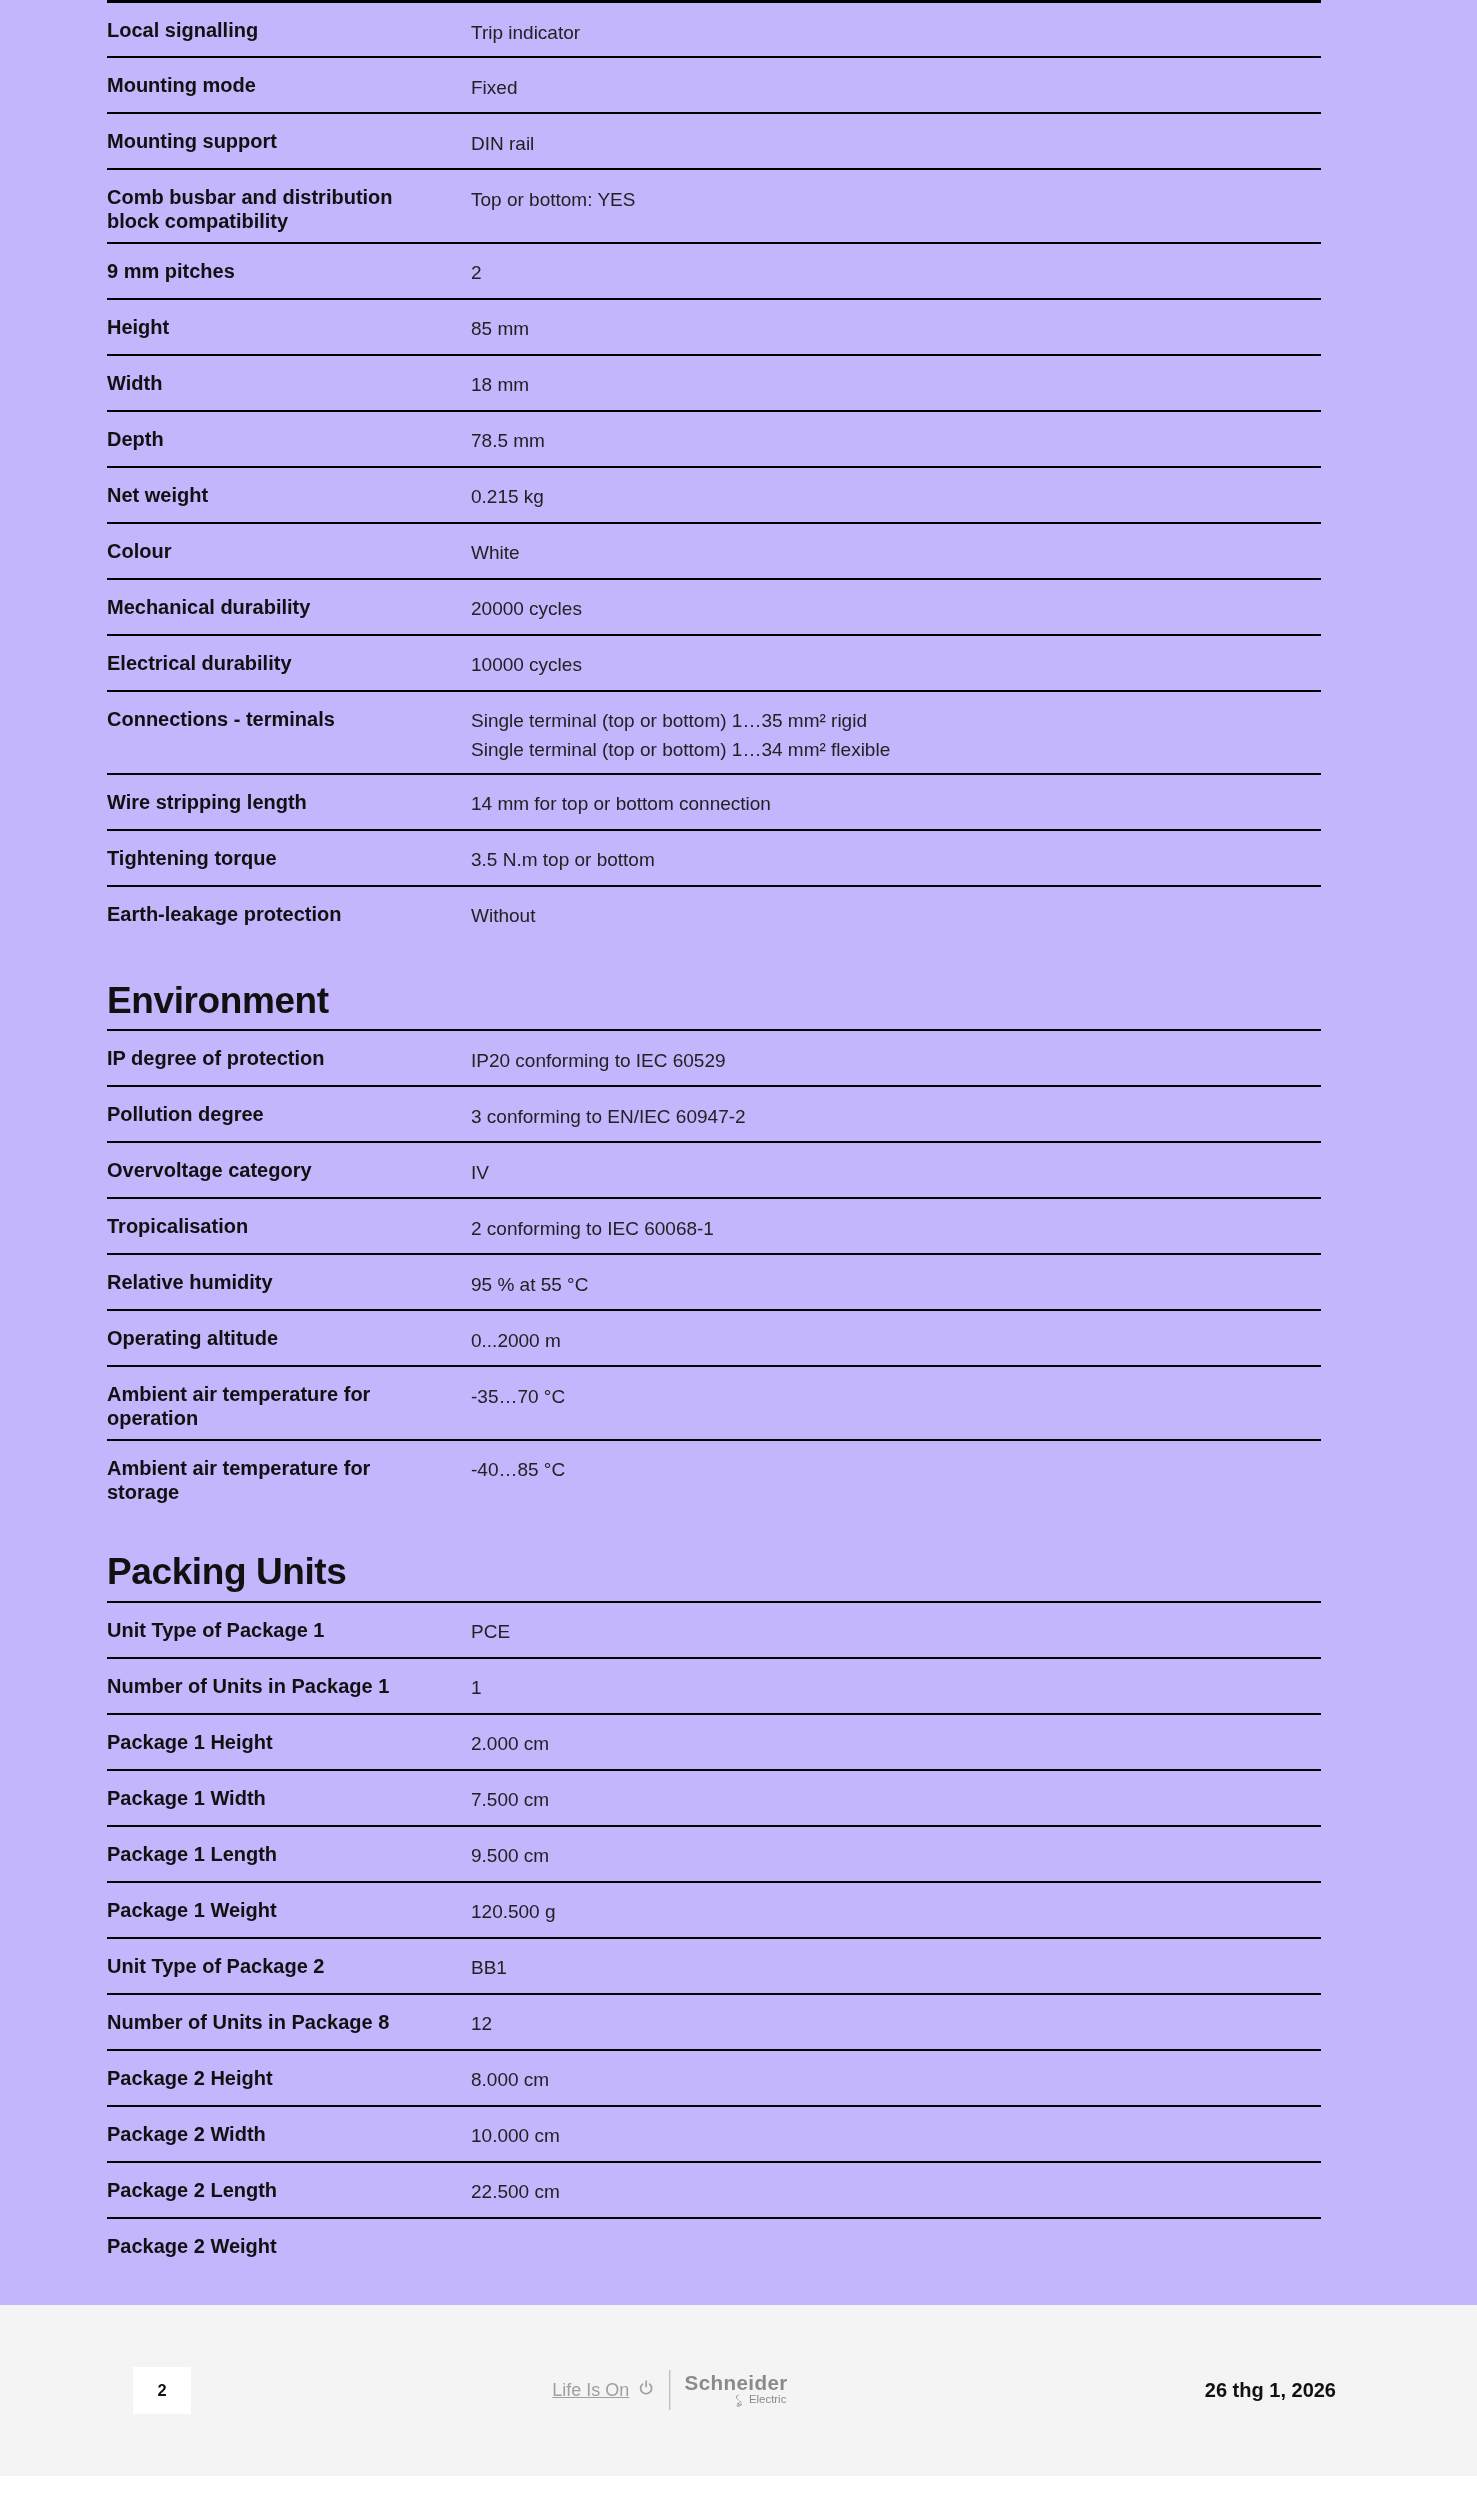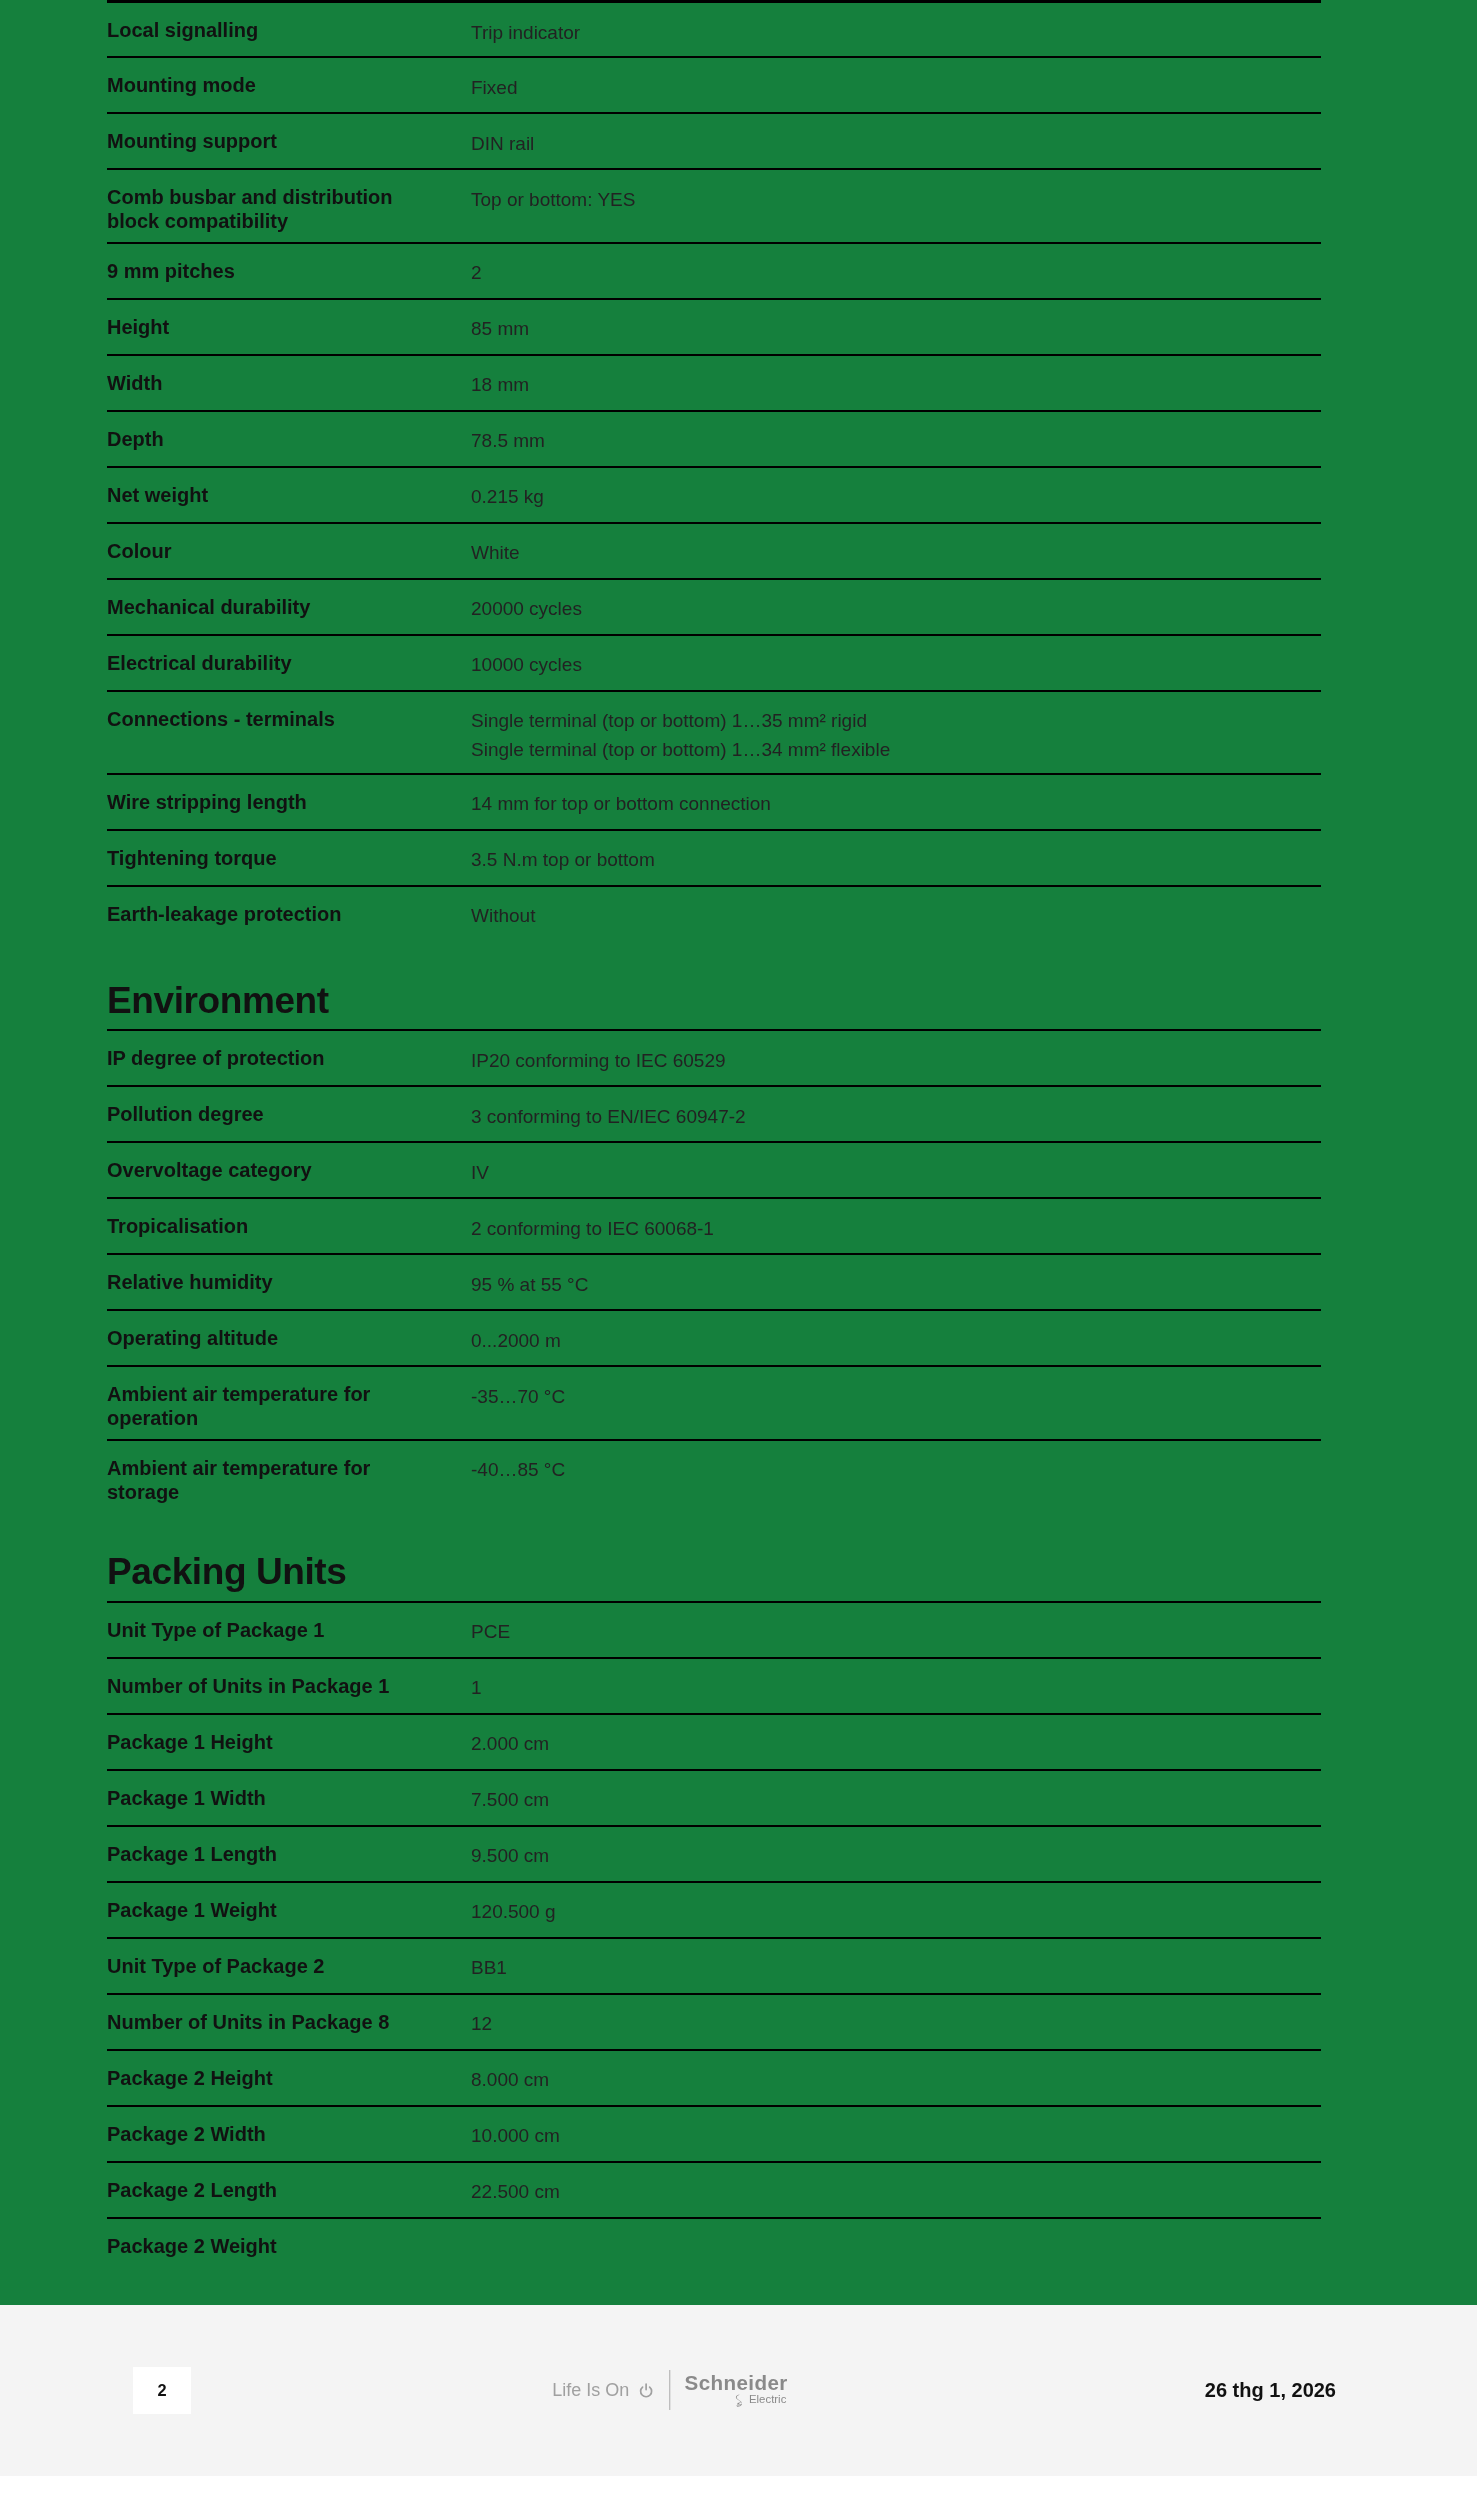--- a/index.html
+++ b/index.html
@@ -1,20 +1,20 @@
 <!DOCTYPE html>
 <html style="font-size:11.4px"><head>
 <meta charset="utf-8">
 <style>
   html,body { margin:0; padding:0; background:#ffffff; }
   .doc {
     position: relative;
     width: 1478px;
     height: 2476px;
-    background: #15803d;
+    background: #c4b5fd;
     font-family: "Liberation Sans", sans-serif;
     color: #1a1a1a;
     overflow: hidden;
   }
   .content {
     position: absolute;
     left: 107px;
     top: 0;
     width: 1214px;
   }
@@ -81,22 +81,23 @@
     transform: translate(-50%,-50%);
     display: flex;
     align-items: center;
     gap: 14.2px;
     white-space: nowrap;
   }
   .lifeison {
     font-size: 18px;
     color: #a0a0a0;
     display: inline-flex;
-    align-items: flex-end;
+    align-items: flex-start;
     gap: 7px;
+    text-decoration: underline;
   }
   .power-icon { display: inline-block; margin: 0 0.7px 1.4px 2.1px; }
   .vbar { width: 1.4px; height: 40px; background: #aaaaaa; }
   .brand-stack { display: flex; flex-direction: column; align-items: flex-end; color: #8a8a8a; line-height: 1; }
   .brand-name { font-size: 20.6px; font-weight: bold; letter-spacing: 0.4px; }
   .brand-sub-row { display: flex; align-items: flex-start; gap: 3.6px; margin-top: 0.7px; padding-right: 1.4px; }
   .date {
     position: absolute;
     right: 142px;
     top: 85px;

